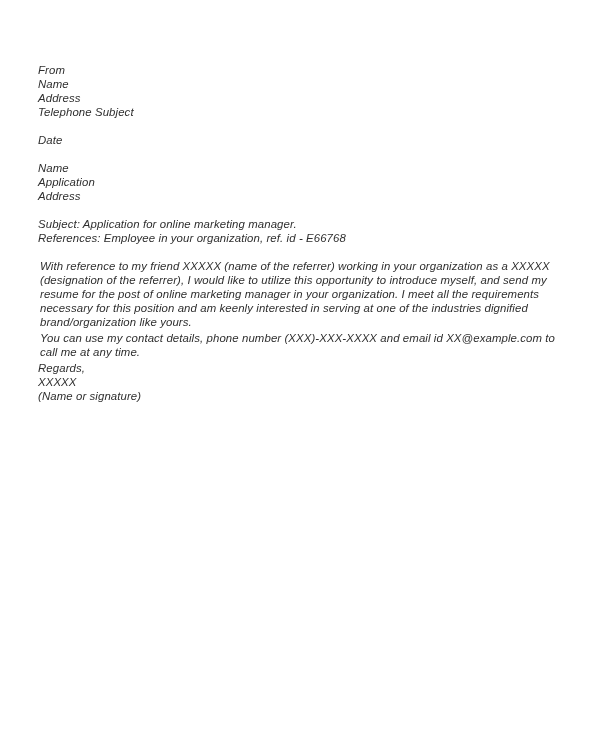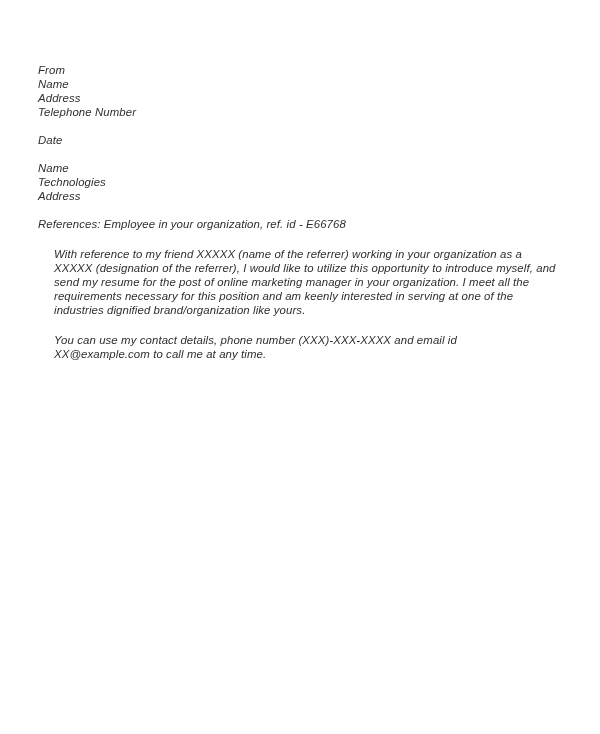--- a/index.html
+++ b/index.html
@@ -23,52 +23,58 @@
     font-size: 11.4px;
     line-height: 14px;
     color: #2e2e2e;
     letter-spacing: 0.1px;
   }
   .block {
     margin: 0 0 14px 0;
     max-width: 541px;
   }
   .block p, .para {
-    margin: 16px;
+    margin: 2px;
     max-width: 541px;
   }
   .line {
     white-space: pre;
   }
 </style>
 </head>
 <body>
 
 <div class="page">
 
   <div class="block">
     <div class="line">From</div>
     <div class="line">Name</div>
     <div class="line">Address</div>
-    <div class="line">Telephone Number</div>
+    <div class="line">Telephone Subject</div>
   </div>
 
   <div class="block line">Date</div>
 
   <div class="block">
     <div class="line">Name</div>
-    <div class="line">Technologies</div>
+    <div class="line">Application</div>
     <div class="line">Address</div>
   </div>
 
   <div class="block">
+    <div>Subject: Application for online marketing manager.</div>
     <div>References: Employee in your organization, ref. id - E66768</div>
   </div>
 
 
   <p class="block para">With reference to my friend XXXXX (name of the referrer) working in your organization as a XXXXX (designation of the referrer), I would like to utilize this opportunity to introduce myself, and send my resume for the post of online marketing manager in your organization. I meet all the requirements necessary for this position and am keenly interested in serving at one of the industries dignified brand/organization like yours.</p>
 
 
   <p class="block para">You can use my contact details, phone number (XXX)-XXX-XXXX and email id XX@example.com to call me at any time.</p>
 
 
+  <div class="block">
+    <div class="line">Regards,</div>
+    <div class="line">XXXXX</div>
+    <div class="line">(Name or signature)</div>
+  </div>
 
 </div>
 
 </body></html>

